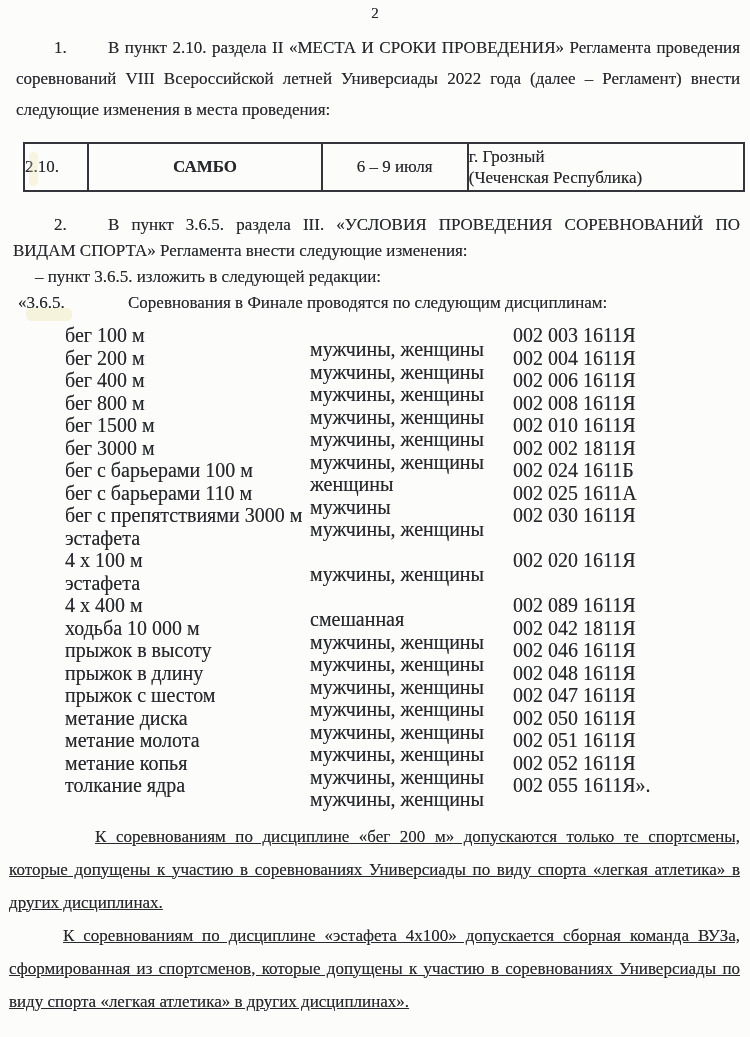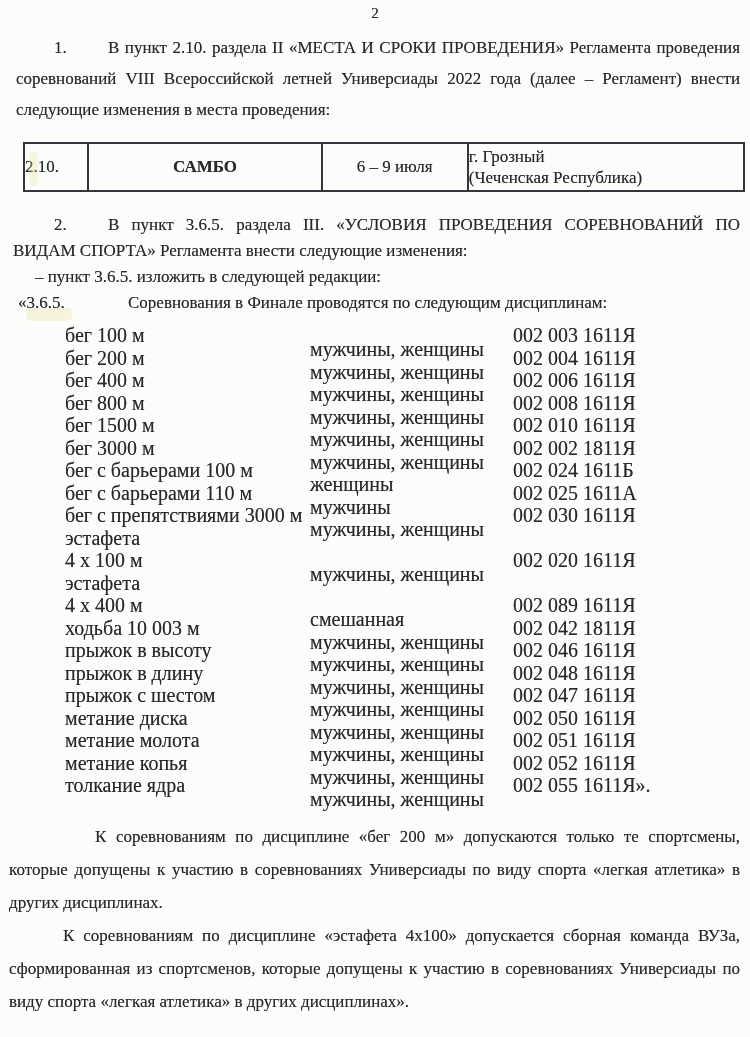--- a/index.html
+++ b/index.html
@@ -75,20 +75,21 @@
     font-size: 20px;
     line-height: 22.5px;
   }
   .drow { position: relative; white-space: nowrap; }
   .dname  { display: inline-block; }
   .dgender{ position: absolute; left: 245px; top: 0; margin-top: 14px; }
   .dcode  { position: absolute; left: 448px; top: 0; }
   .notes {
     margin: 23px 0 0 9px;
     width: 731px;
+    text-decoration: underline;
   }
   .note {
     margin: 0;
     text-align: justify;
     font-size: 17px;
     line-height: 33px;
     hyphens: none;
   }
   .note:nth-child(1) { text-indent: 86px; }
   .note:nth-child(2) { text-indent: 54px; }
@@ -205,21 +206,21 @@
       <span class="dcode"></span>
     </div>
 
     <div class="drow">
       <span class="dname">4 х 400 м</span>
       <span class="dgender">смешанная</span>
       <span class="dcode">002 089 1611Я</span>
     </div>
 
     <div class="drow">
-      <span class="dname">ходьба 10 003 м</span>
+      <span class="dname">ходьба 10 000 м</span>
       <span class="dgender">мужчины, женщины</span>
       <span class="dcode">002 042 1811Я</span>
     </div>
 
     <div class="drow">
       <span class="dname">прыжок в высоту</span>
       <span class="dgender">мужчины, женщины</span>
       <span class="dcode">002 046 1611Я</span>
     </div>
 

